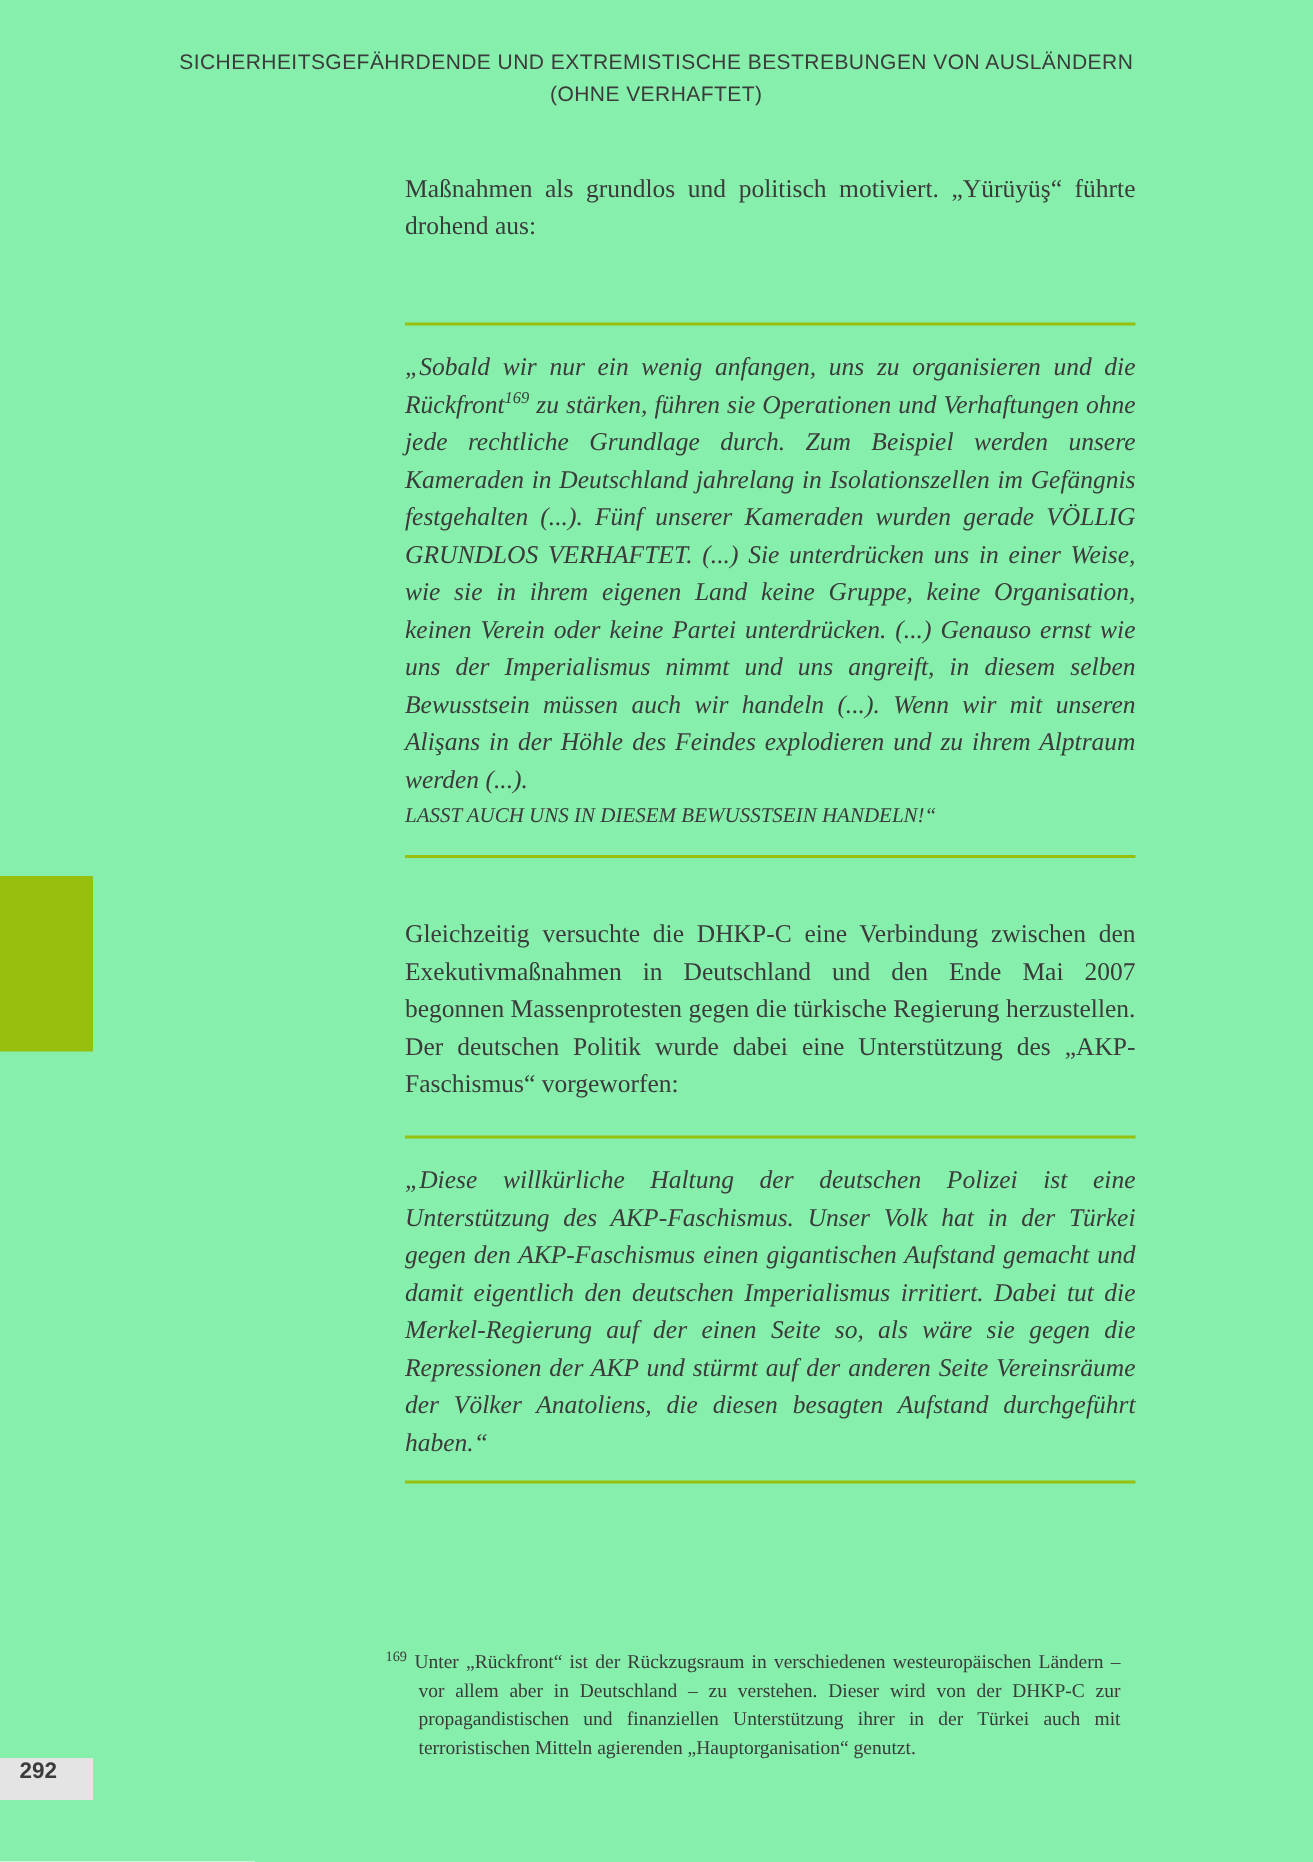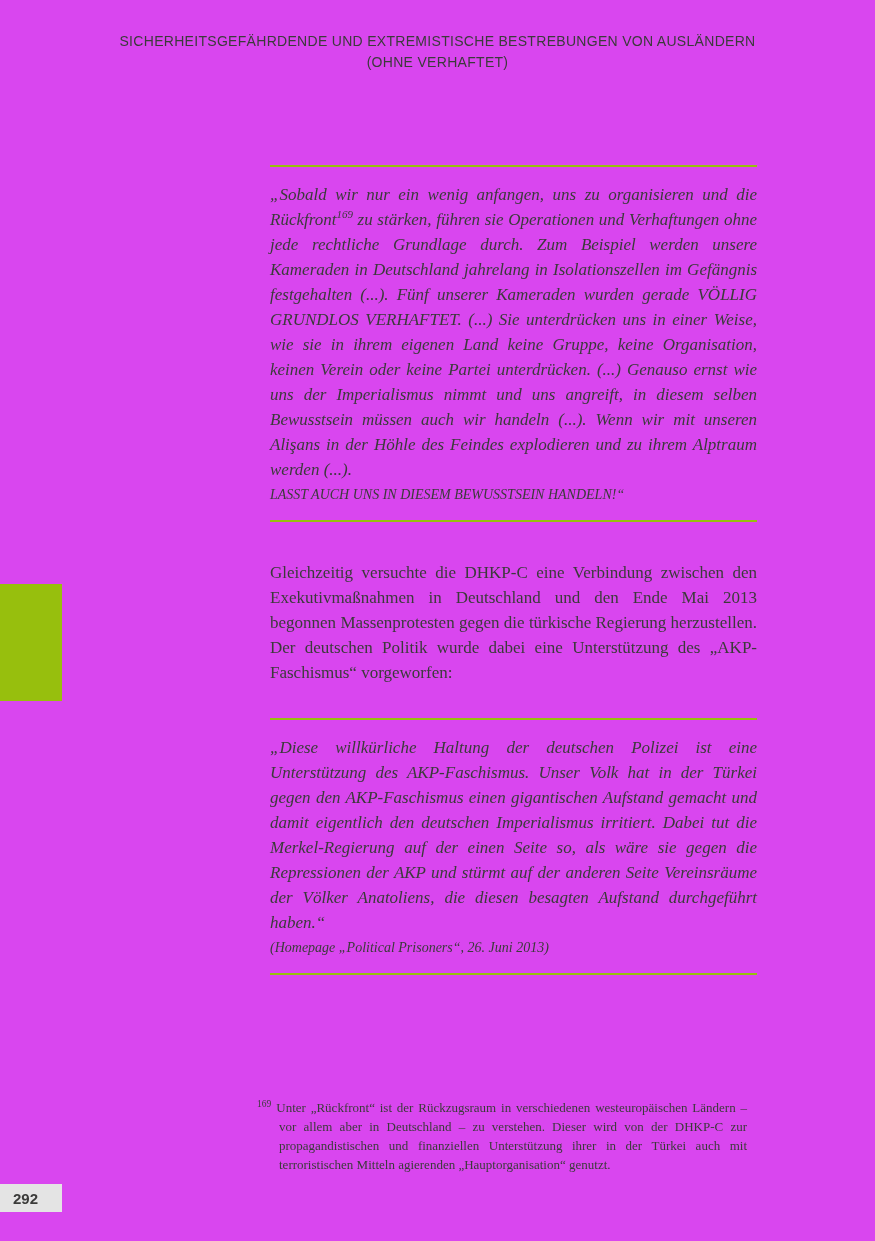--- a/index.html
+++ b/index.html
@@ -5,21 +5,21 @@
   * { box-sizing: border-box; margin: 0; padding: 0; }
   html, body { background: #ffffff; }
   body {
     width: 875px; height: 1241px; position: relative;
     font-family: "Liberation Serif", serif;
     color: var(--text, #3b3b3a);
   }
   .page {
     position: absolute; left: 0; top: 0;
     width: 875px; height: 1241px;
-    background: #d946ef; overflow: hidden;
+    background: #86efac; overflow: hidden;
   }
   .page-header {
     position: absolute; top: 31px; left: 0; width: 100%;
     text-align: center;
     font-family: "Liberation Sans", sans-serif;
     font-size: 14px; line-height: 21px; letter-spacing: 0.3px;
     color: var(--text, #3b3b3a);
   }
   .content { position: absolute; left: 270px; top: 113px; width: 487px; }
   .body-para {
@@ -27,21 +27,21 @@
     text-align: justify; hyphens: auto;
   }
   .para2 { margin-top: 38px; }
   .quote {
     border-top: 2px solid var(--accent, #97bf0d);
     border-bottom: 2px solid var(--accent, #97bf0d);
     padding: 15px 0 13px 0;
     margin-top: 52px;
     font-style: italic;
   }
-  .quote2 { margin-top: 33px; }
+  .quote2 { margin-top: 22px; }
   .quote-body {
     font-size: 17px; line-height: 25px;
     text-align: justify; hyphens: auto;
   }
   .quote-line, .quote-source { font-size: 14px; line-height: 25px; }
   sup.fn-ref { font-size: 11px; line-height: 0; vertical-align: super; font-style: italic; }
   .green-marker {
     position: absolute; left: 0; top: 584px;
     width: 62px; height: 117px;
     background: var(--accent, #97bf0d);
@@ -51,53 +51,52 @@
     font-size: 13px; line-height: 19px;
     text-align: justify; hyphens: auto;
     padding-left: 22px; text-indent: -22px;
     color: var(--text, #3b3b3a);
   }
   .fn-num { font-size: 9.5px; vertical-align: super; line-height: 0; margin-right: 5px; }
   .page-number-bar {
     position: absolute; left: 0; top: 1172px;
     width: 62px; height: 28px;
     background: var(--pagebar, #e4e4e4);
-    display: flex; align-items: center;
+    display: flex; align-items: flex-start;
     padding-left: 13px;
     font-family: "Liberation Sans", sans-serif;
     font-weight: bold; font-size: 15px;
     color: var(--text, #3b3b3a);
-    margin-top: 12px;
   }
 </style>
 </head>
 <body>
 
 <div class="page">
 
   <header class="page-header">
     <div>SICHERHEITSGEFÄHRDENDE UND EXTREMISTISCHE BESTREBUNGEN VON AUSLÄNDERN</div>
     <div>(OHNE VERHAFTET)</div>
   </header>
 
   <div class="green-marker"></div>
 
   <main class="content">
 
+    <p class="body-para intro">Maßnahmen als grundlos und politisch motiviert. „Yürüyüş“ führte drohend aus:</p>
 
     <blockquote class="quote quote1">
       <p class="quote-body"><span>„Sobald wir nur ein wenig anfangen, uns zu organisieren und die Rückfront</span><sup class="fn-ref">169</sup><span> zu stärken, führen sie Operationen und Verhaftungen ohne jede rechtliche Grundlage durch. Zum Beispiel werden unsere Kameraden in Deutschland jahrelang in Isolationszellen im Gefängnis festgehalten (...). Fünf unserer Kameraden wurden gerade VÖLLIG GRUNDLOS VERHAFTET. (...) Sie unterdrücken uns in einer Weise, wie sie in ihrem eigenen Land keine Gruppe, keine Organisation, keinen Verein oder keine Partei unterdrücken. (...) Genauso ernst wie uns der Imperialismus nimmt und uns angreift, in diesem selben Bewusstsein müssen auch wir handeln (...). Wenn wir mit unseren Alişans in der Höhle des Feindes explodieren und zu ihrem Alptraum werden (...).</span></p>
       <p class="quote-line">LASST AUCH UNS IN DIESEM BEWUSSTSEIN HANDELN!“</p>
     </blockquote>
 
-    <p class="body-para para2">Gleichzeitig versuchte die DHKP-C eine Verbindung zwischen den Exekutivmaßnahmen in Deutschland und den Ende Mai 2013 begonnen Massenprotesten gegen die türkische Regierung herzustellen. Der deutschen Politik wurde dabei eine Unterstützung des „AKP-Faschismus“ vorgeworfen:</p>
+    <p class="body-para para2">Gleichzeitig versuchte die DHKP-C eine Verbindung zwischen den Exekutivmaßnahmen in Deutschland und den Ende Mai 2007 begonnen Massenprotesten gegen die türkische Regierung herzustellen. Der deutschen Politik wurde dabei eine Unterstützung des „AKP-Faschismus“ vorgeworfen:</p>
 
     <blockquote class="quote quote2">
       <p class="quote-body">„Diese willkürliche Haltung der deutschen Polizei ist eine Unterstützung des AKP-Faschismus. Unser Volk hat in der Türkei gegen den AKP-Faschismus einen gigantischen Aufstand gemacht und damit eigentlich den deutschen Imperialismus irritiert. Dabei tut die Merkel-Regierung auf der einen Seite so, als wäre sie gegen die Repressionen der AKP und stürmt auf der anderen Seite Vereinsräume der Völker Anatoliens, die diesen besagten Aufstand durchgeführt haben.“</p>
-      <p class="quote-source">(Homepage „Political Prisoners“, 26. Juni 2013)</p>
     </blockquote>
 
   </main>
 
   <div class="footnote">
     <span class="fn-num">169</span><span class="fn-text">Unter „Rückfront“ ist der Rückzugsraum in verschiedenen westeuropäischen Ländern – vor allem aber in Deutschland – zu verstehen. Dieser wird von der DHKP-C zur propagandistischen und finanziellen Unterstützung ihrer in der Türkei auch mit terroristischen Mitteln agierenden „Hauptorganisation“ genutzt.</span>
   </div>
 
   <div class="page-number-bar">
     <span>292</span>

